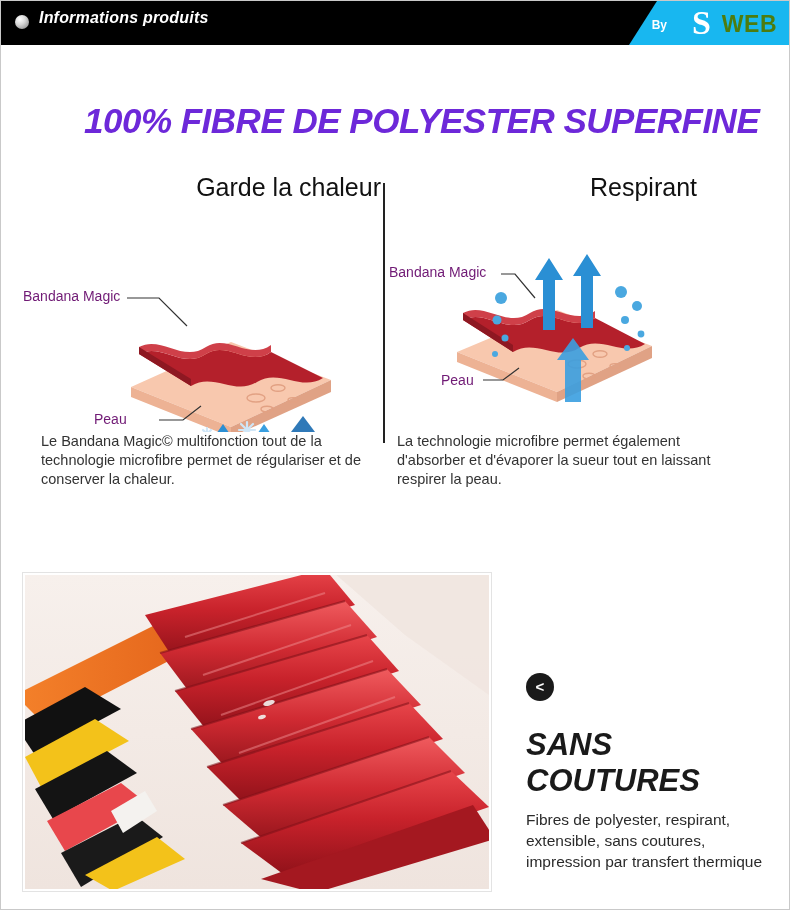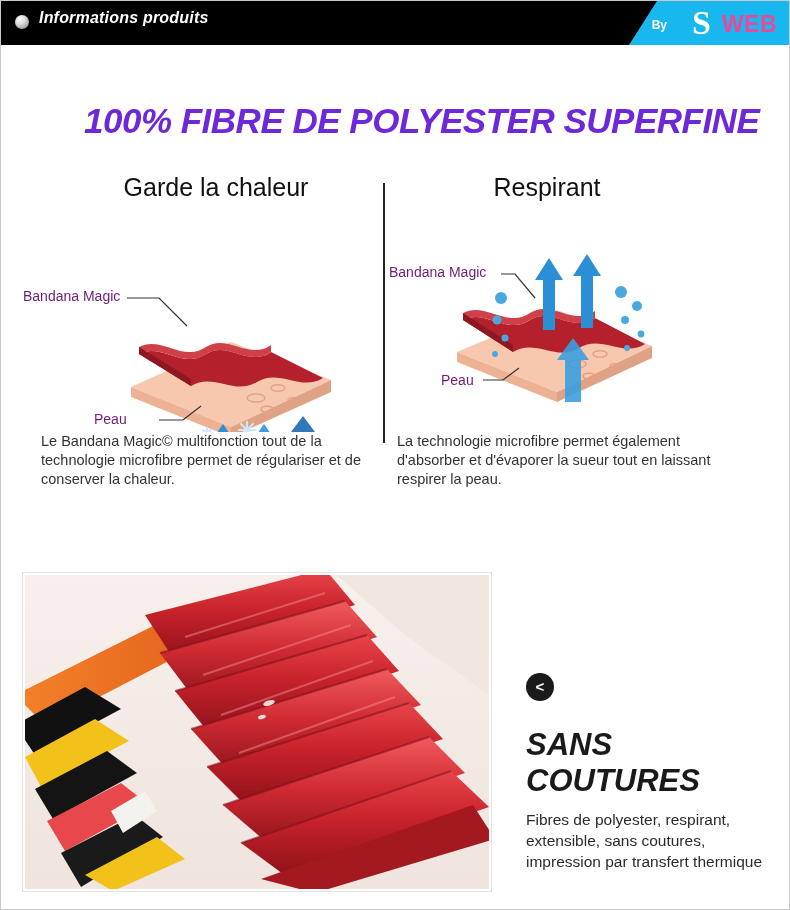--- a/index.html
+++ b/index.html
@@ -74,21 +74,21 @@
     color: #ffffff;
     font-size: 34px;
     font-weight: bold;
     font-family: "Liberation Serif", serif;
     line-height: 40px;
   }
   .logo-web {
     position: absolute;
     right: 12px;
     top: 10px;
-    color: #ec4899;
+    color: #4d7c0f;
     font-size: 23px;
     font-weight: bold;
     letter-spacing: 0.5px;
   }
 
   
   .main-title {
     position: absolute;
     left: 53px;
     top: 100px;
@@ -118,21 +118,21 @@
     background: #222222;
   }
   .feat {
     position: absolute;
     top: 0;
   }
   .feat-left { left: 30px; width: 350px; }
   .feat-right { left: 396px; width: 360px; }
 
   .feat-heading {
-    text-align: center;
+    text-align: right;
     font-size: 25px;
     color: #111111;
     font-family: "Liberation Sans", sans-serif;
   }
   .feat-left .feat-heading { margin-left: 20px; }
   .feat-right .feat-heading { margin-right: 60px; }
 
   .diagram {
     position: relative;
     width: 100%;

